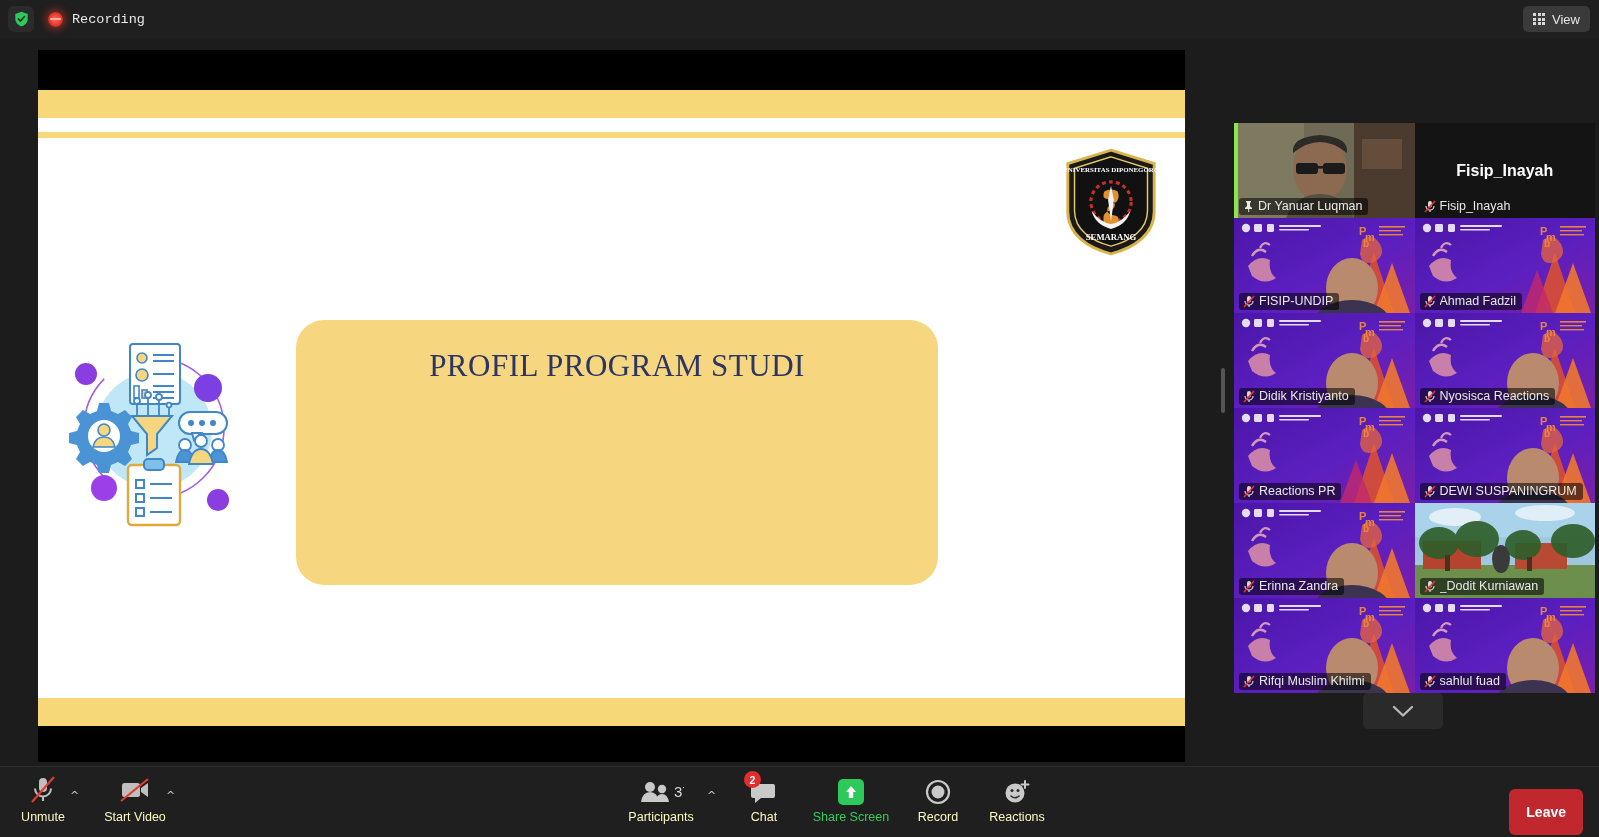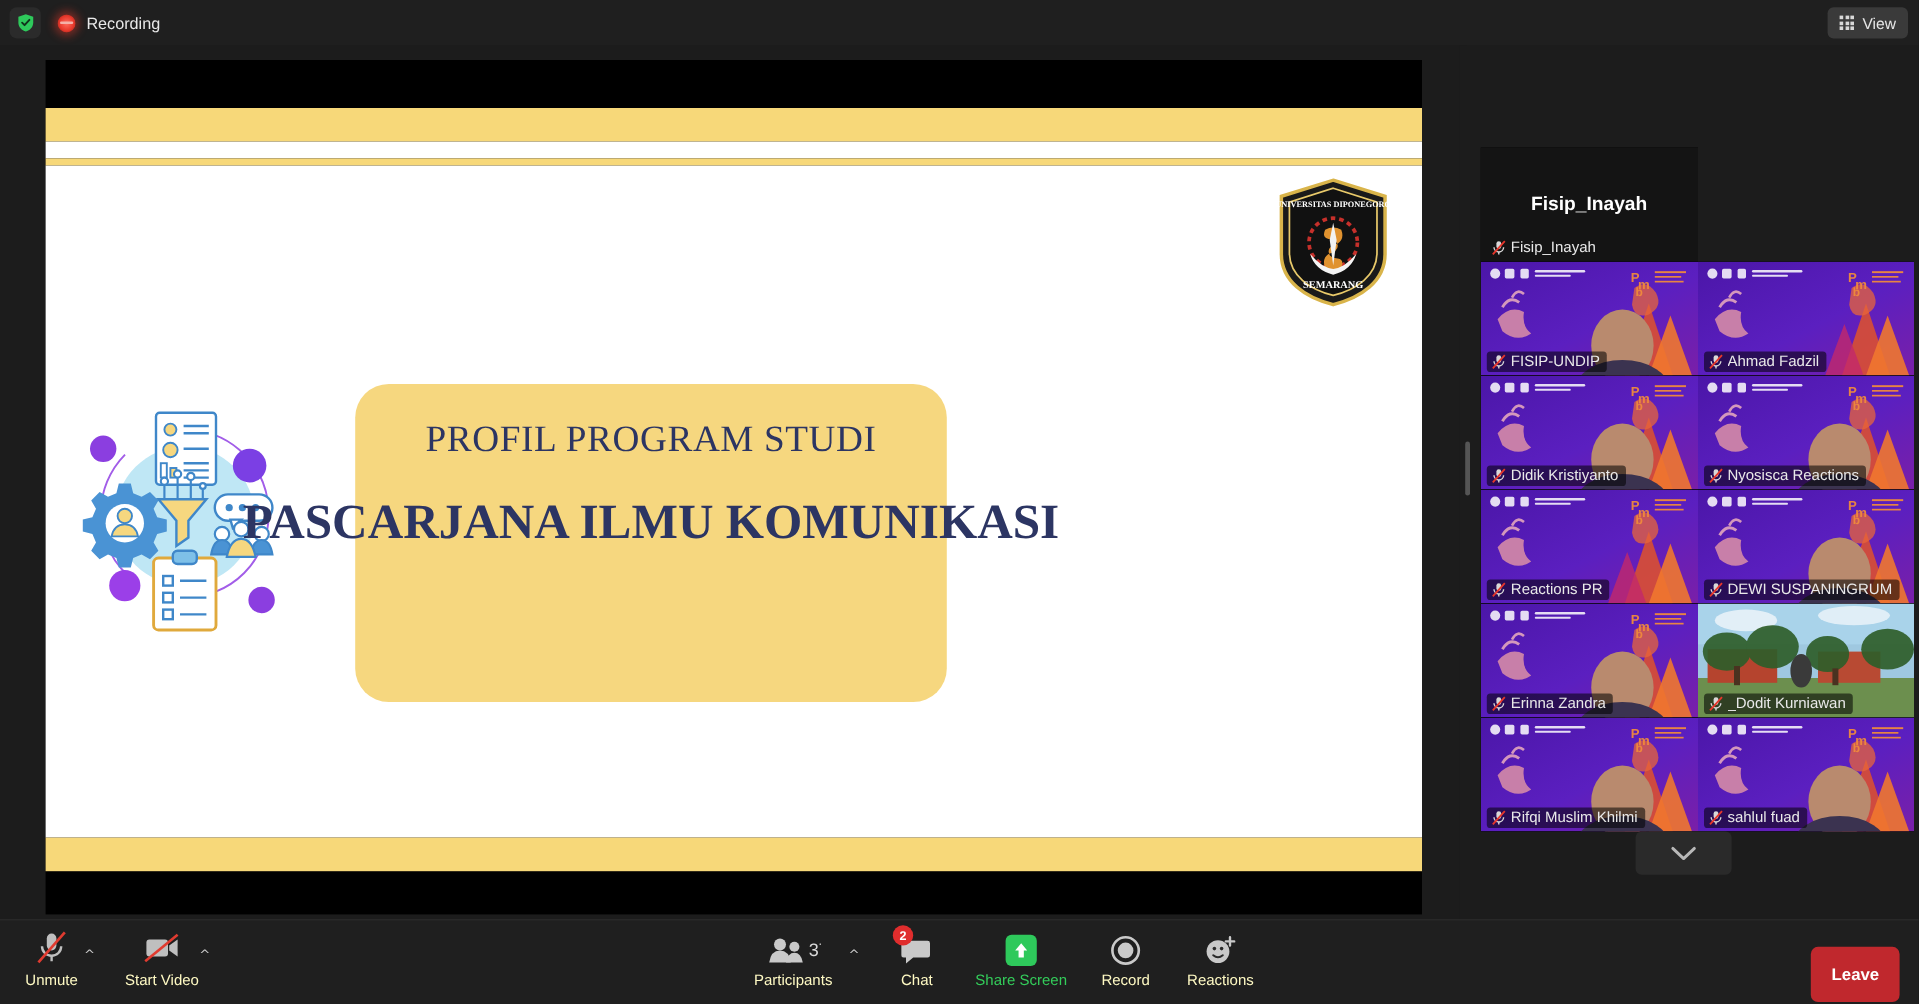--- a/index.html
+++ b/index.html
@@ -13,21 +13,21 @@
 
   
   .topbar {
     position: absolute; top: 0; left: 0; width: 1599px; height: 38px;
     background: #1f1f1f; display: flex; align-items: center;
   }
   .shield-btn {
     margin-left: 8px; width: 26px; height: 26px; border-radius: 6px;
     background: #2b2b2b; display: flex; align-items: center; justify-content: center;
   }
-  .rec-group { display: flex; align-items: center; margin-left: 14px; }
+  .rec-group { display: flex; align-items: center; margin-left: 14px; font-family: Liberation Mono, monospace; }
   .rec-dot {
     width: 15px; height: 15px; border-radius: 50%;
     background: radial-gradient(circle at 50% 50%, #ff6b5e 0%, #e8392c 55%, #8d1b13 100%);
     box-shadow: 0 0 7px 3px rgba(230,60,45,0.45);
     position: relative;
   }
   .rec-dot::after {
     content:""; position:absolute; left:2px; right:2px; top:6px; height:2px;
     background:#f4b0a8; border-radius:1px;
   }
@@ -57,21 +57,21 @@
   .band-bot-yellow { position:absolute; left:0; top:648px; width:100%; height:28px; background:#f7d879; }
 
   
   .undip-logo { position:absolute; right:26px; top:10px; width:96px; height:108px; }
 
   
   .illus { position:absolute; left:20px; top:190px; width:190px; height:200px; }
 
   
   .title-card {
-    position:absolute; left:258px; top:182px; width:493px; height:265px;
+    position:absolute; left:258px; top:182px; width:642px; height:265px;
     background:#f6d77f; border-radius:28px;
     display:flex; flex-direction:column; align-items:center; justify-content:flex-start;
     padding-top:28px;
     font-family:"Liberation Serif", serif; color:#2c3563;
   }
   .t-line1 { font-size:31px; letter-spacing:0.5px; }
   .t-line2 { font-size:41px; font-weight:bold; margin-top:26px; white-space:nowrap; }
   .t-line3 { font-size:31px; margin-top:50px; }
 
   
@@ -270,35 +270,55 @@
               <line x1="92" y1="156" x2="114" y2="156"></line>
             <rect x="78" y="166" width="8" height="8"></rect>
               <line x1="92" y1="170" x2="114" y2="170"></line>
             <rect x="78" y="180" width="8" height="8"></rect>
               <line x1="92" y1="184" x2="114" y2="184"></line>
           </g>
         </svg>
 
         <div class="title-card">
           <div class="t-line1">PROFIL PROGRAM STUDI</div>
-          <div class="t-line2">PASCARJANA ILMU KOMUNIKASI</div>
         </div>
 
       </div>
       <div class="band-bot-yellow"></div>
     </div>
   </div>
 
   <div class="divider">
     <div class="grip"></div>
   </div>
 
   <div class="gallery">
     <div class="tile-grid" id="tile-grid">
         <div class="trow">
+          <div class="tile active">
+        <div class="vid"><svg width="181" height="95" viewBox="0 0 181 95" preserveAspectRatio="none">
+      <rect width="181" height="95" fill="#6e6a55"></rect>
+      <rect x="0" y="0" width="70" height="95" fill="#7d7a60"></rect>
+      <rect x="120" y="0" width="61" height="95" fill="#4a3b2e"></rect>
+      <rect x="128" y="16" width="40" height="30" fill="#6b5340" opacity="0.8"></rect>
+      <ellipse cx="86" cy="46" rx="27" ry="33" fill="#8c6a52"></ellipse>
+      <path d="M59 30 q27 -22 54 0 q2 -16 -27 -18 q-29 2 -27 18 Z" fill="#2e2a27"></path>
+      <rect x="62" y="40" width="22" height="11" rx="3" fill="#1b1b1b"></rect>
+      <rect x="89" y="40" width="22" height="11" rx="3" fill="#1b1b1b"></rect>
+      <rect x="84" y="43" width="5" height="2.6" fill="#1b1b1b"></rect>
+      <path d="M52 95 q10 -24 34 -24 q24 0 34 24 Z" fill="#55503f"></path>
+    </svg></div>
+
+        <div class="namebar">
+          <svg width="11" height="12" viewBox="0 0 11 12">
+                <path d="M3 1 h5 v1 l-1 1 v3 l2 2 v1 H6.2 v3 h-1 V9 H2 V8 l2 -2 V3 L3 2 Z" fill="#e8e8e8"></path>
+              </svg>
+              <span class="nm">Dr Yanuar Luqman</span>
+        </div>
+      </div>
           <div class="tile">
         <div class="vid">
               <div style="position:absolute;inset:0;background:#141414"></div>
             </div>
         <div class="bigname">Fisip_Inayah</div>
         <div class="namebar nobg">
           <svg width="12" height="13" viewBox="0 0 12 13">
                 <rect x="4" y="1" width="4" height="6.5" rx="2" fill="#d8d8d8"></rect>
                 <path d="M2 6 a4 4 0 0 0 8 0" stroke="#d8d8d8" stroke-width="1.2" fill="none"></path>
                 <line x1="6" y1="10" x2="6" y2="12" stroke="#d8d8d8" stroke-width="1.2"></line>

